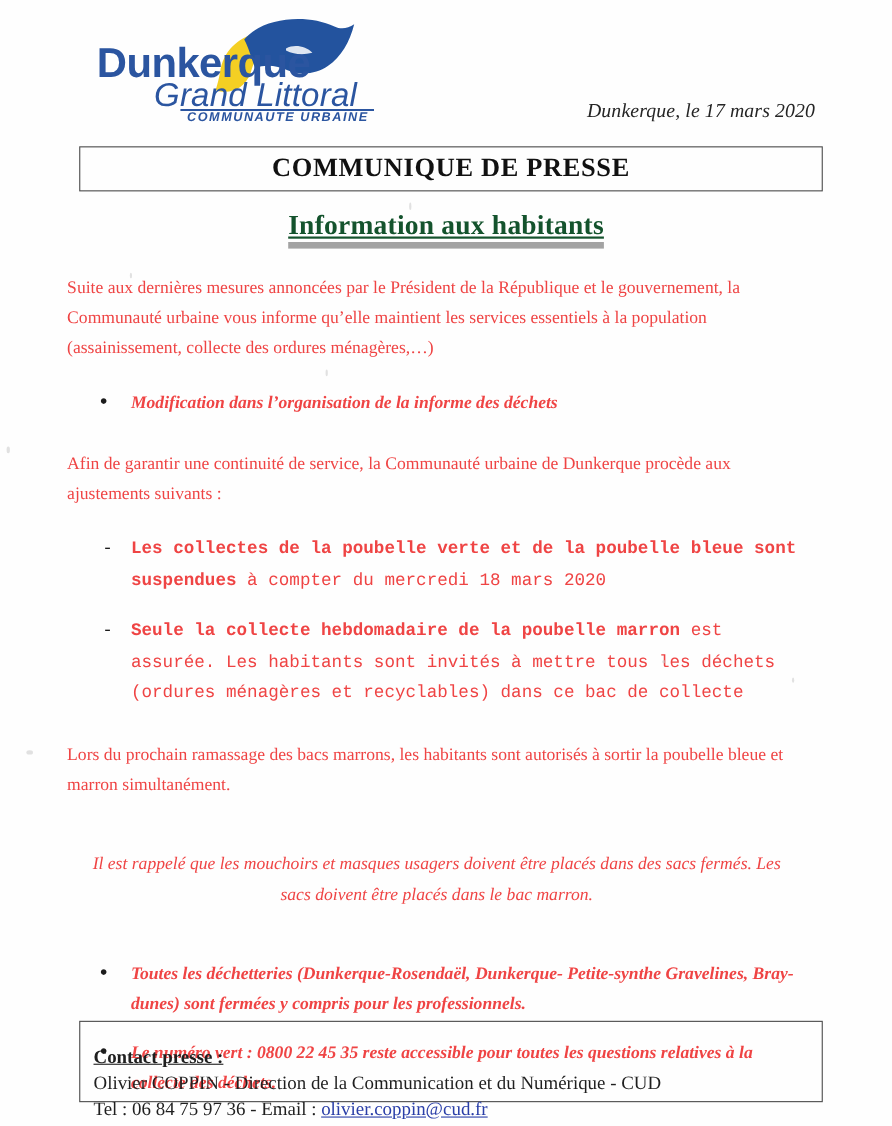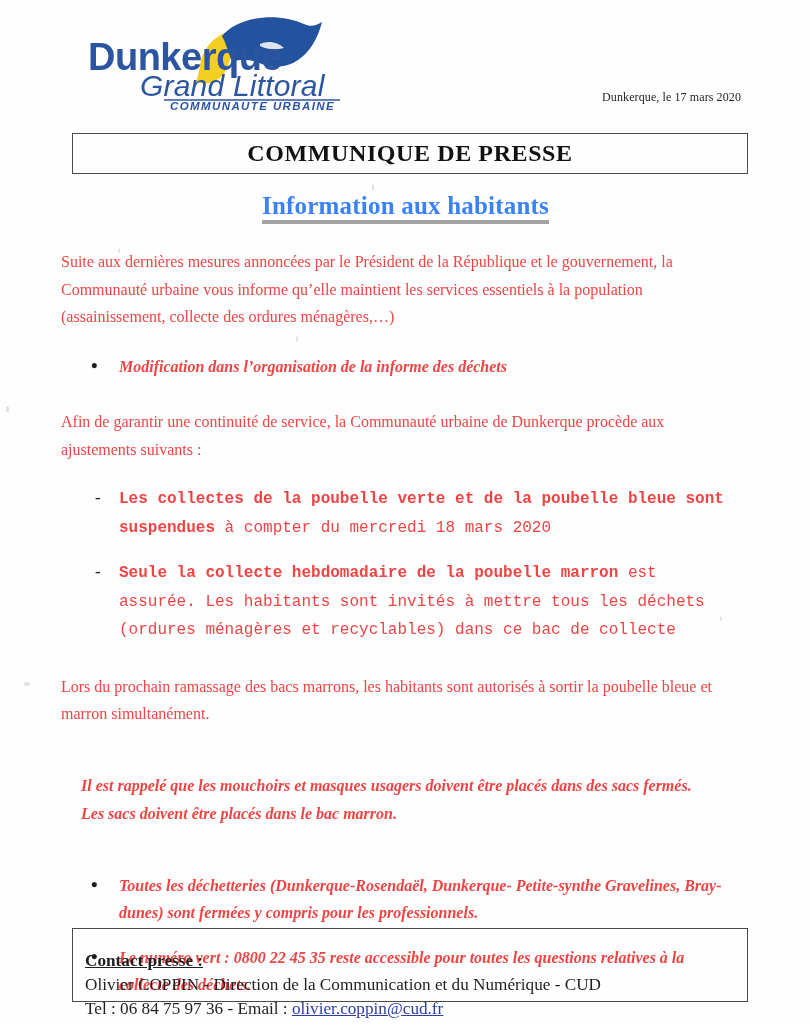--- a/index.html
+++ b/index.html
@@ -41,24 +41,25 @@
     top: 8px;
     width: 280px;
     height: 104px;
   }
   .logo svg { display:block; }
 
   .date-line {
     position: absolute;
     right: 70px;
     top: 90px;
-    font-size: 12px;
+    font-size: 18px;
     color: #252525;
     white-space: nowrap;
     letter-spacing: .1px;
+    font-style: italic;
   }
 
   
   .title-box {
     position: absolute;
     left: 72px;
     top: 133px;
     width: 676px;
     height: 41px;
     border: 1.4px solid #4a4a4a;
@@ -76,24 +77,25 @@
 
   .subtitle {
     position: absolute;
     left: 0; top: 192px;
     width: 811px;
     text-align: center;
   }
   .subtitle .s {
     font-size: 25px;
     font-weight: bold;
-    border-bottom: 4px solid #a3a3a3;
+    border-bottom: 6px solid #a3a3a3;
     padding-bottom: 1px;
-    color: #3b82f6;
+    color: #14532d;
     letter-spacing: .2px;
+    text-decoration: underline;
   }
 
   
   .body {
     position: absolute;
     left: 61px;
     top: 248px;
     width: 672px;
     font-size: 16px;
     line-height: 27.5px;
@@ -147,22 +149,23 @@
     content: "-";
     position: absolute;
     left: 32px;
     top: 0;
     font-weight: normal;
     color: #1c1c1c;
   }
   .b { font-weight: bold; }
 
   .centered-note {
+    text-align: center;
     font-style: italic;
-    font-weight: bold;
+    font-weight: normal;
     line-height: 28px;
     padding: 0 20px;
   }
 
   
   .contact-box {
     position: absolute;
     left: 72px;
     top: 928px;
     width: 676px;

